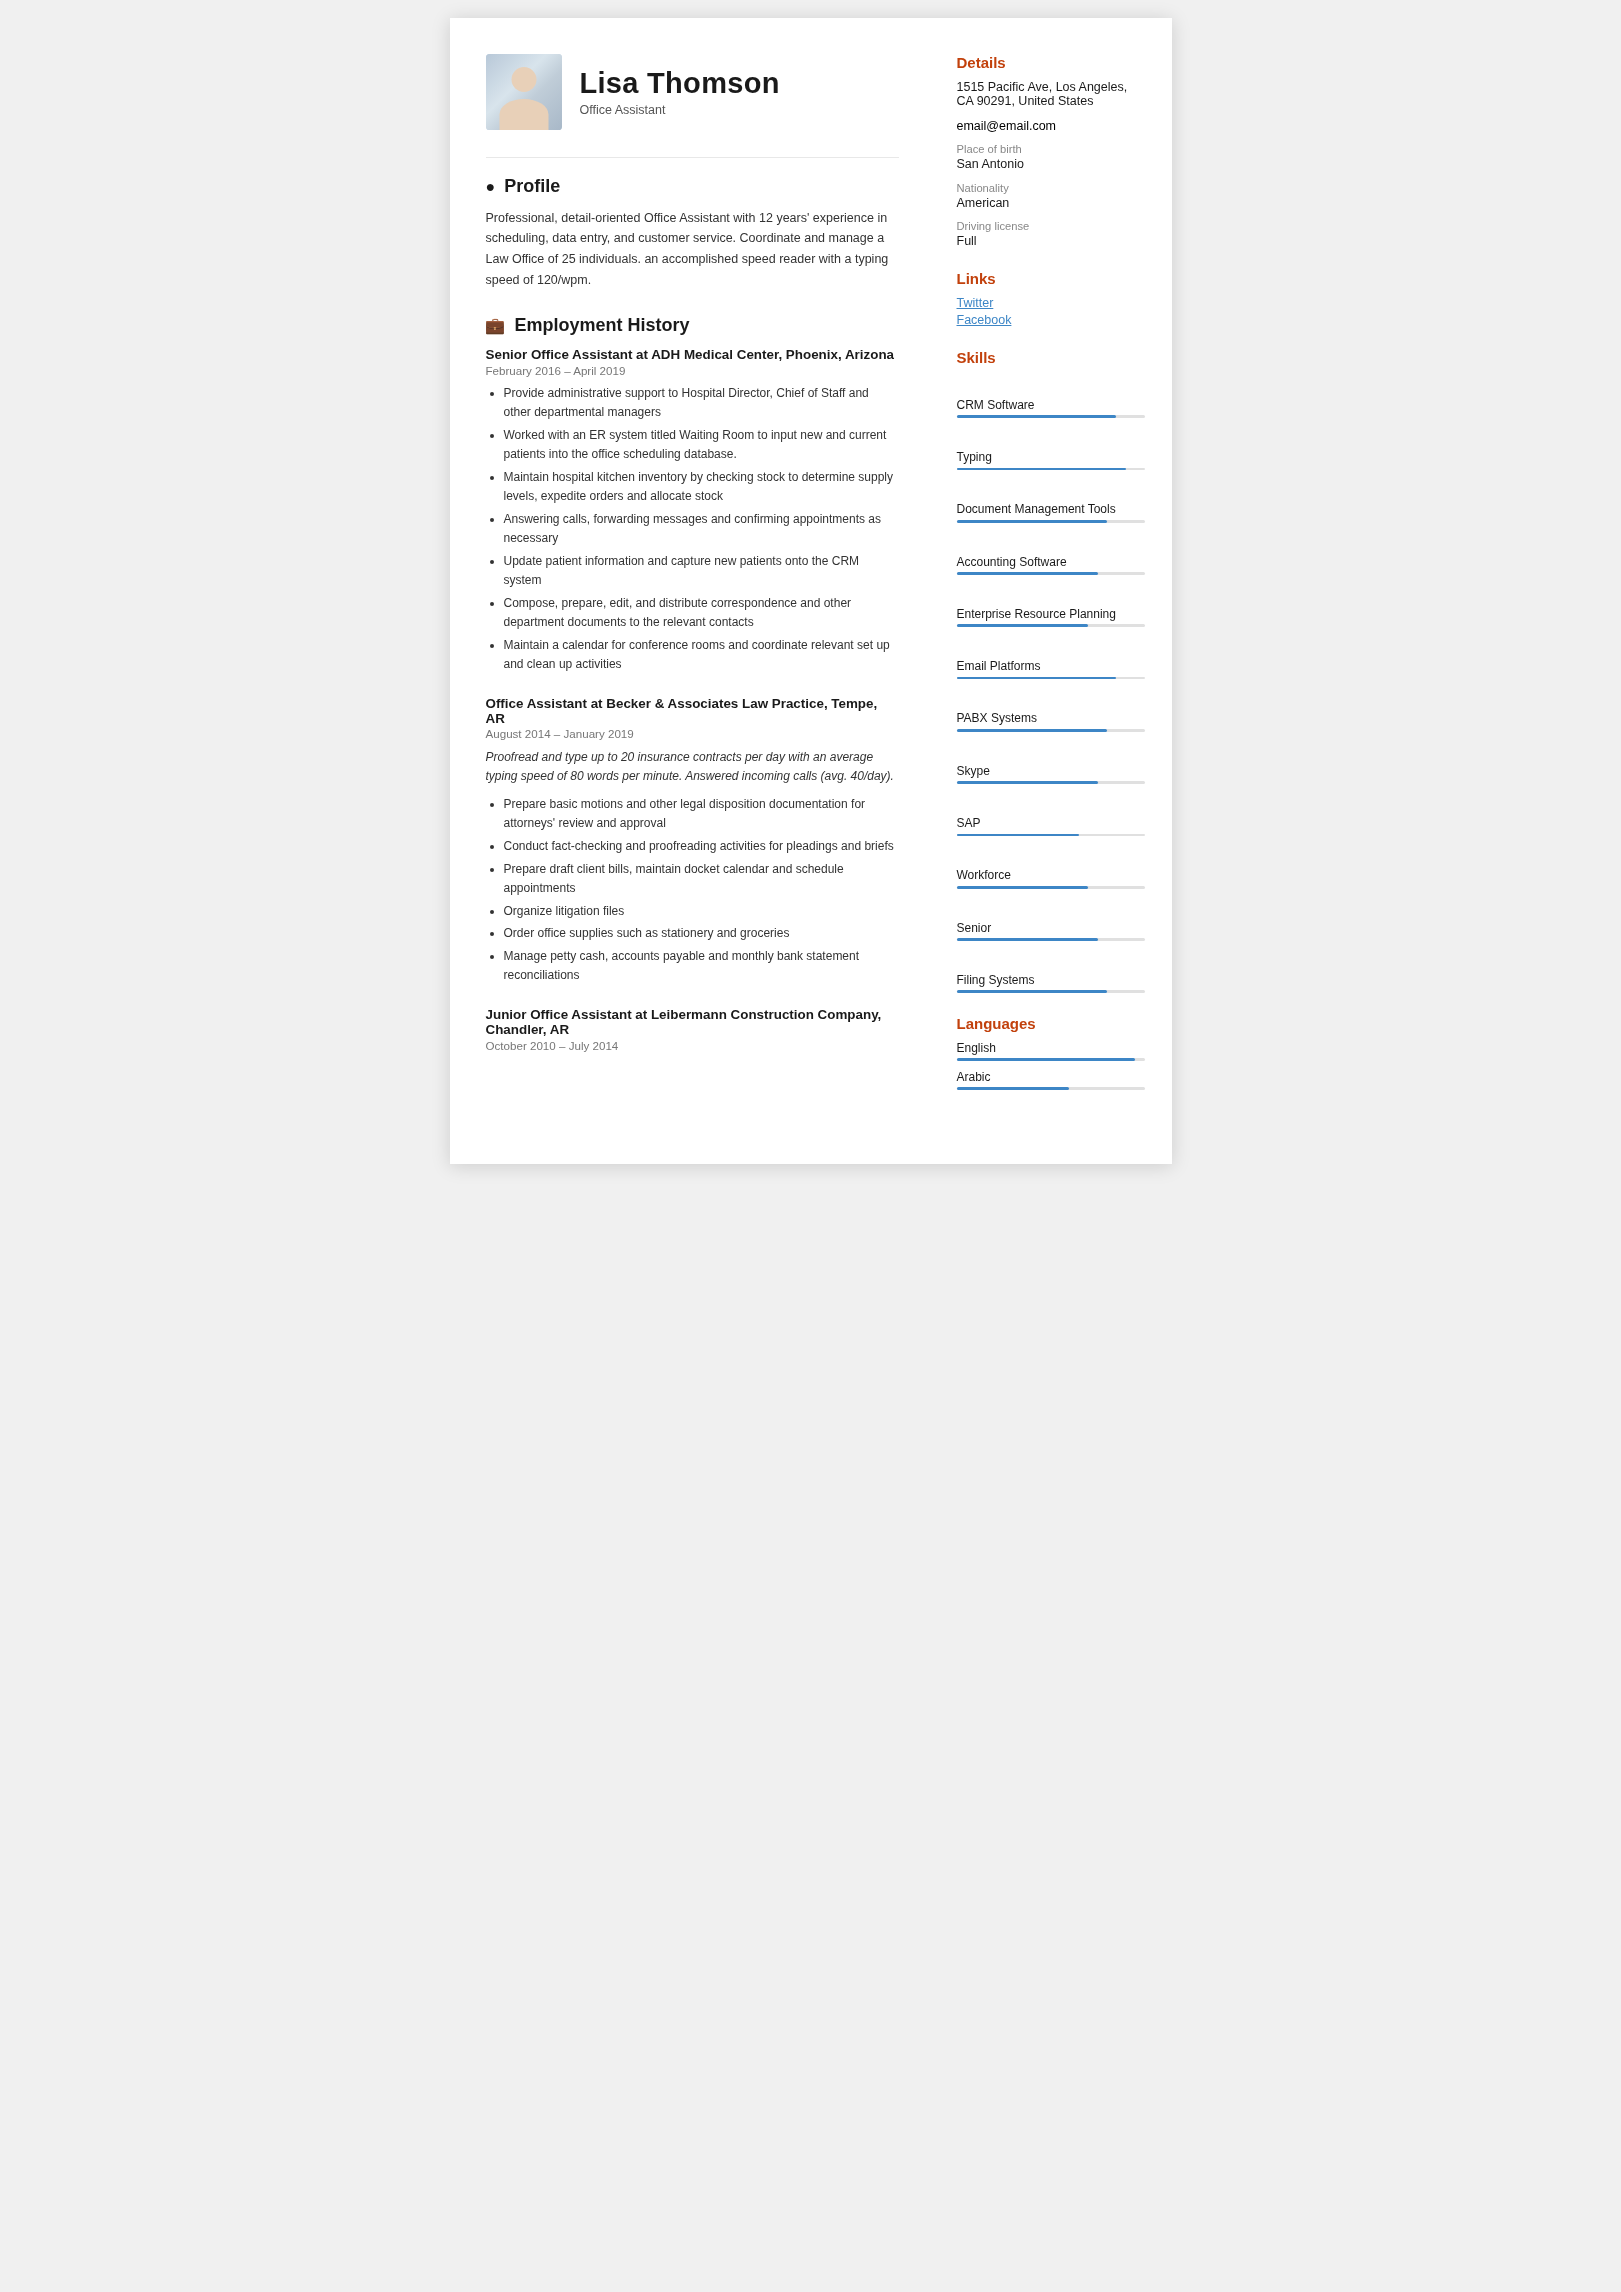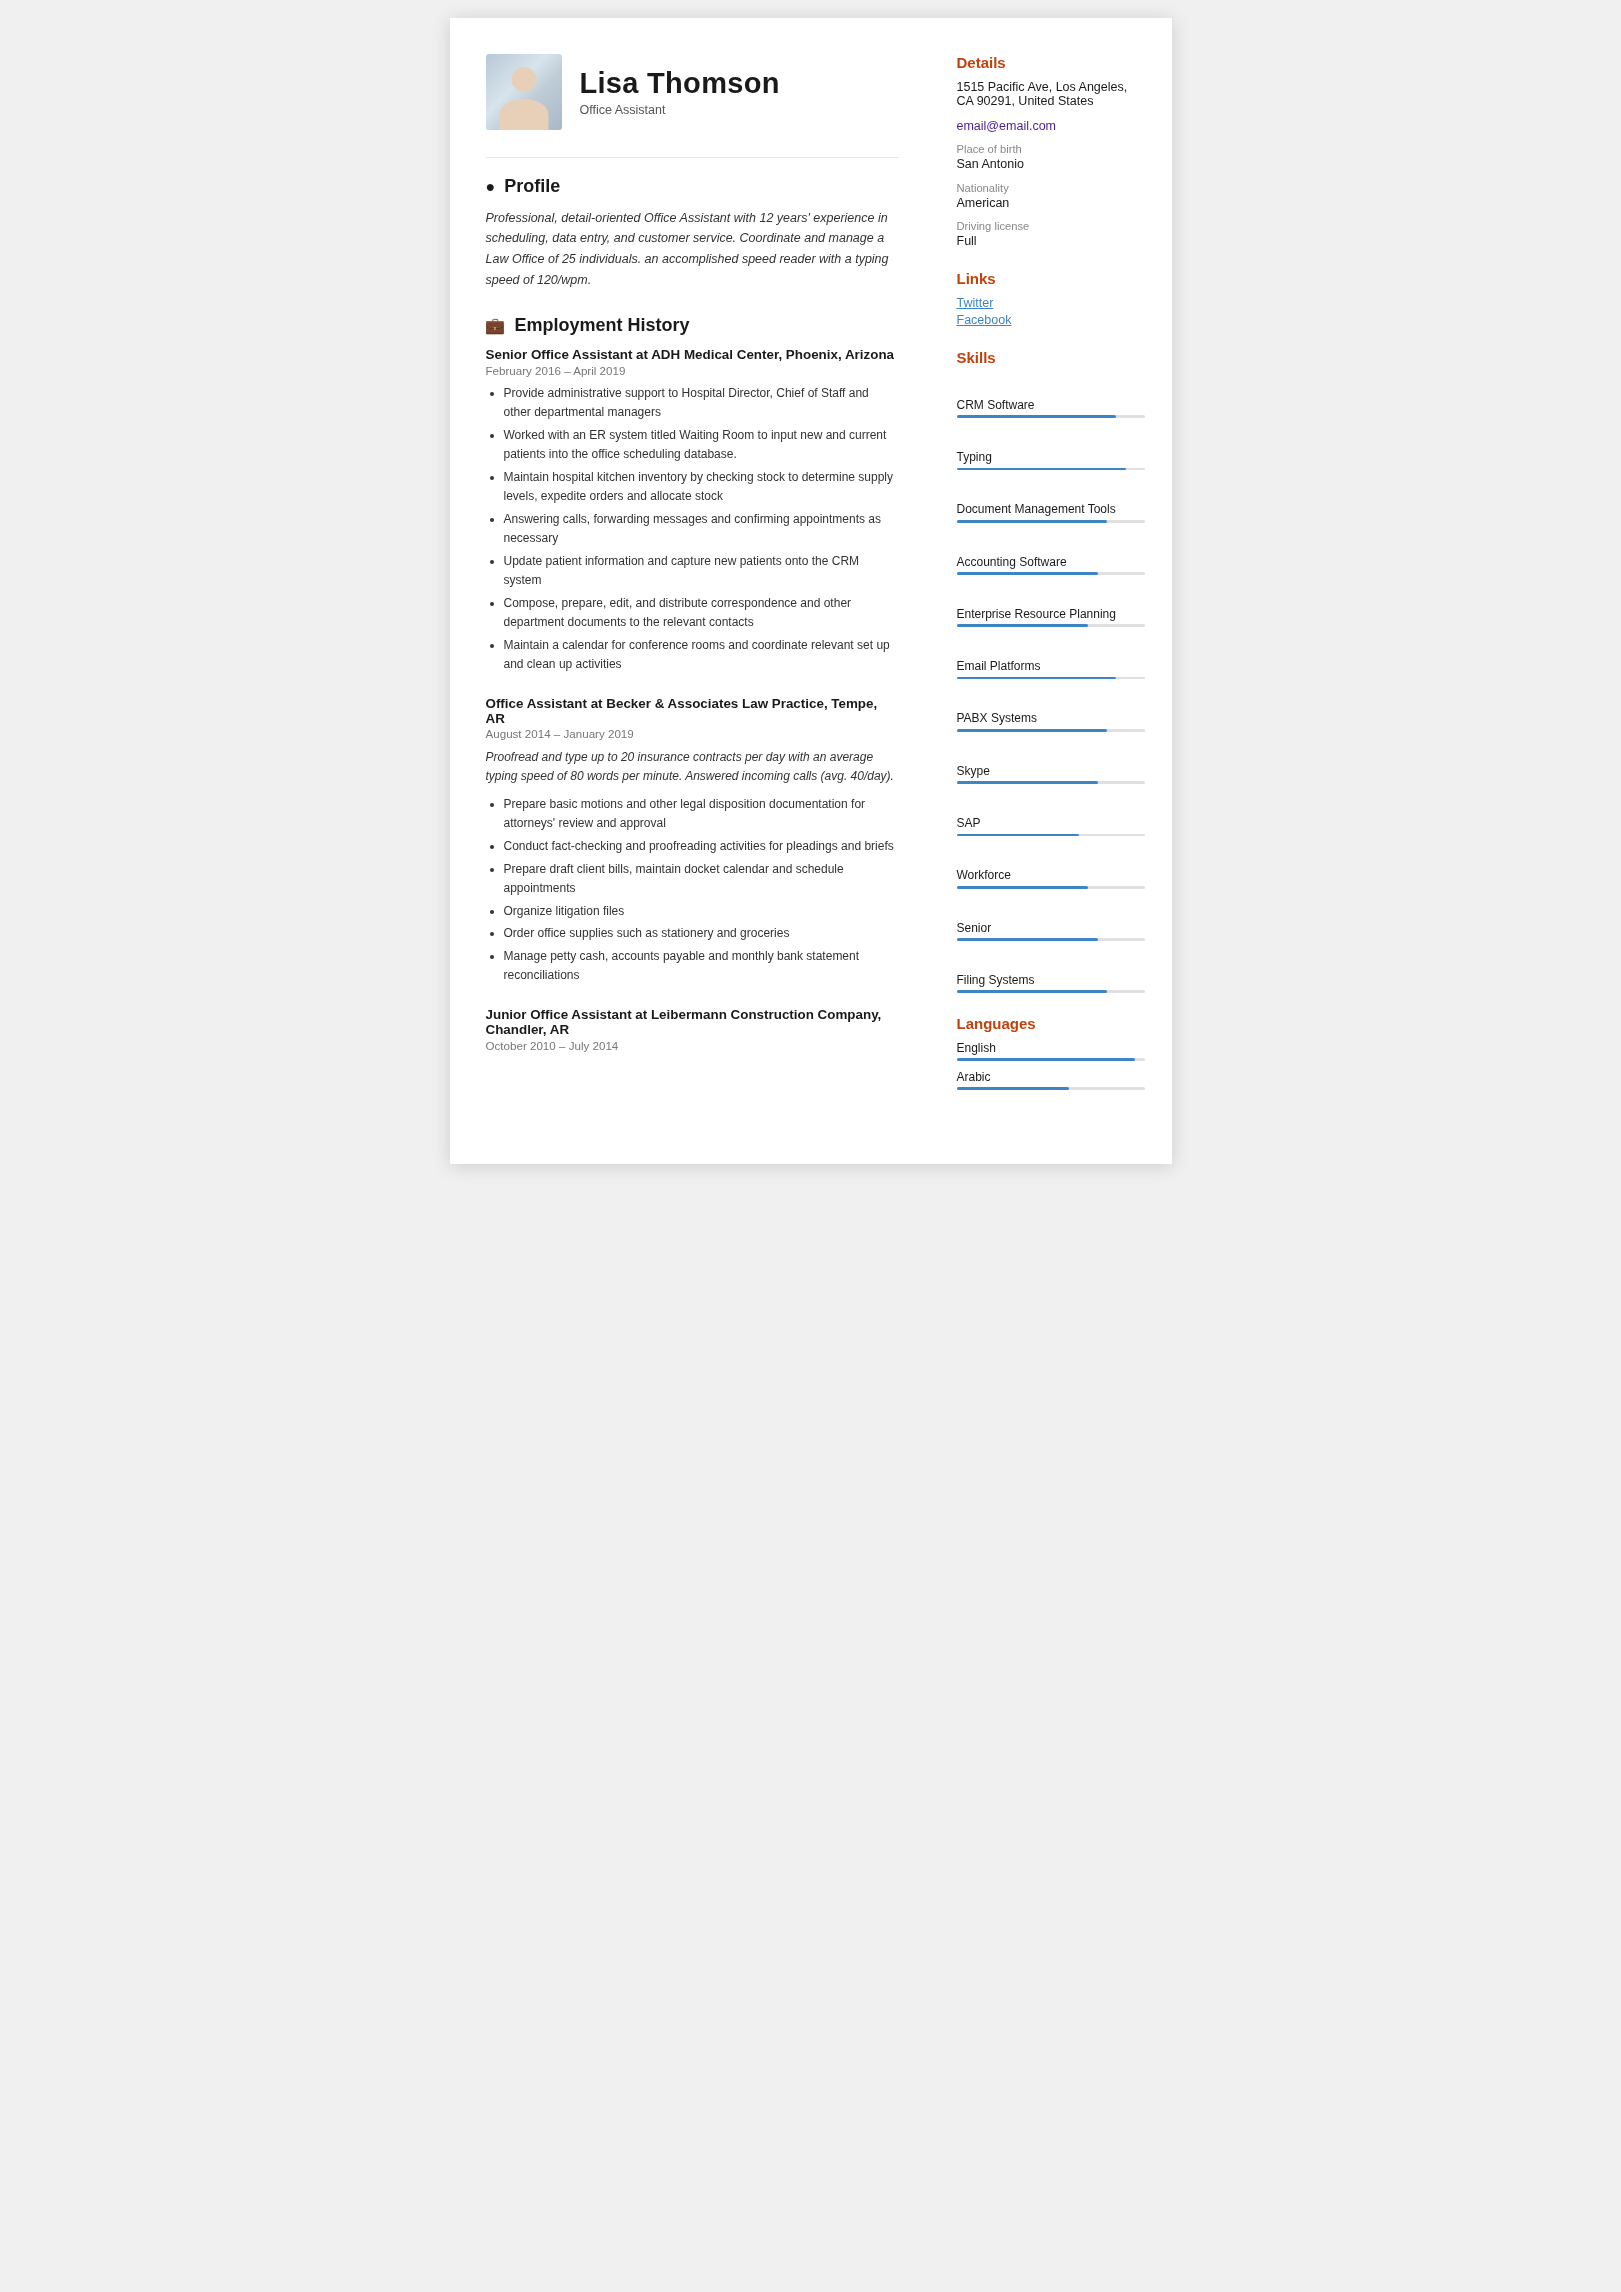--- a/index.html
+++ b/index.html
@@ -102,21 +102,20 @@
       gap: 9px;
       margin-bottom: 10.7px;
     }
     .section-icon {
       color: #1a1a1a;
       font-size: 16px;
     }
 
     
     .profile-text {
-      font-style: italic;
       font-size: 12.5px;
       color: #333;
       line-height: 1.65;
     }
 
     
     .job-entry {
       margin-bottom: 21.5px;
     }
     .job-title-text {
@@ -165,21 +164,21 @@
       font-size: 11.2px;
       color: #888;
       margin-bottom: 1.8px;
     }
     .detail-value {
       font-size: 12.5px;
       color: #1a1a1a;
     }
     .detail-email {
       font-size: 12.5px;
-      color: #4c1d95;
+      color: #000000;
     }
 
     
     .link-item {
       font-size: 12.5px;
       color: #3d86c6;
       display: block;
       margin-bottom: 3.6px;
     }
 

